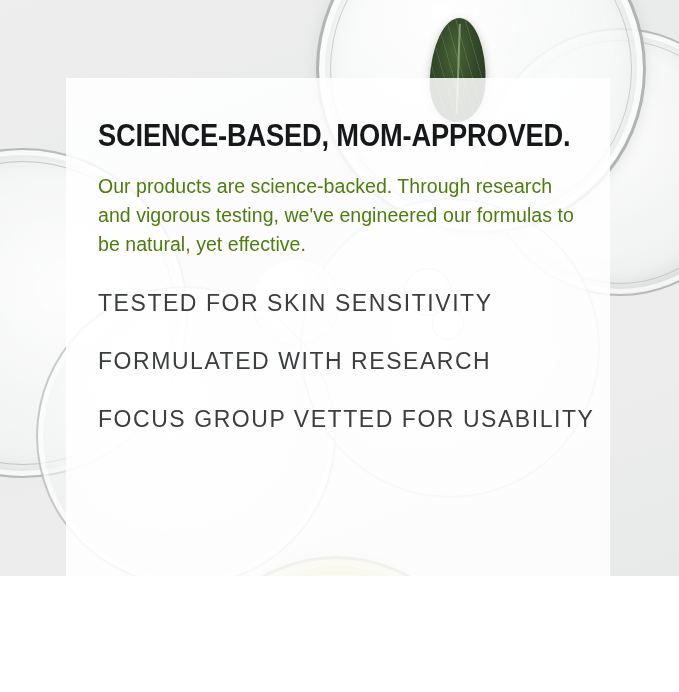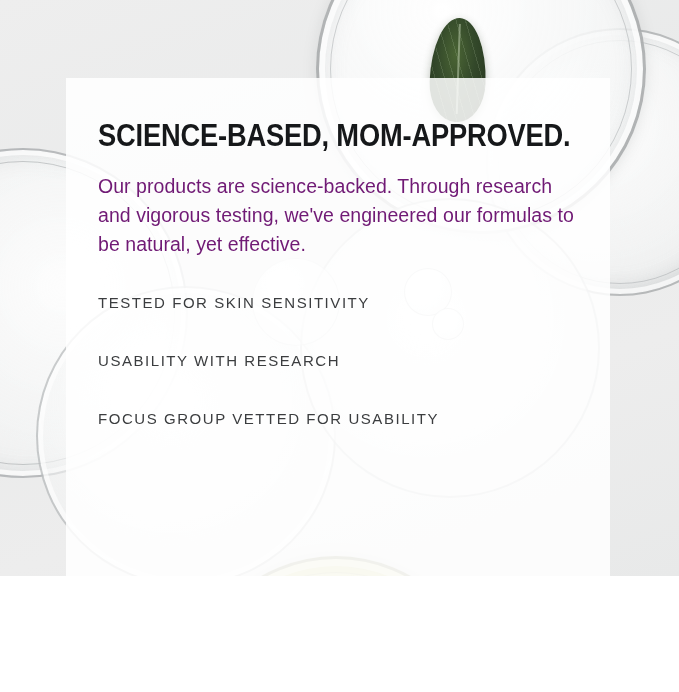--- a/index.html
+++ b/index.html
@@ -219,29 +219,29 @@
     color: #16181a;
     transform: scaleX(0.88);
     transform-origin: left center;
     white-space: nowrap;
   }
 
   .para {
     margin: 0;
     font-size: 19.5px;
     line-height: 29px;
-    color: #701a75;
+    color: #4d7c0f;
     font-weight: 400;
     letter-spacing: 0.05px;
   }
   #para-intro { margin-bottom: 32px; }
 
   .feature {
     margin: 0 0 34px 0;
-    font-size: 15px;
+    font-size: 23px;
     line-height: 24px;
     letter-spacing: 1.55px;
     color: #3b3d3f;
     font-weight: 400;
     white-space: nowrap;
   }
   #feature-2 { margin-bottom: 34px; }
   #feature-3 { margin-bottom: 50px; }
 </style>
 </head>
@@ -287,19 +287,19 @@
 
   <div id="droplet"></div>
 
   <div id="panel">
     <h1 id="headline">SCIENCE-BASED, MOM-APPROVED.</h1>
 
     <p class="para" id="para-intro">Our products are science-backed. Through research and vigorous testing, we've engineered our formulas to be natural, yet effective.</p>
 
     <p class="feature" id="feature-1">TESTED FOR SKIN SENSITIVITY</p>
 
-    <p class="feature" id="feature-2">USABILITY WITH RESEARCH</p>
+    <p class="feature" id="feature-2">FORMULATED WITH RESEARCH</p>
 
     <p class="feature" id="feature-3">FOCUS GROUP VETTED FOR USABILITY</p>
 
   </div>
 
 </div>
 
 </body></html>

